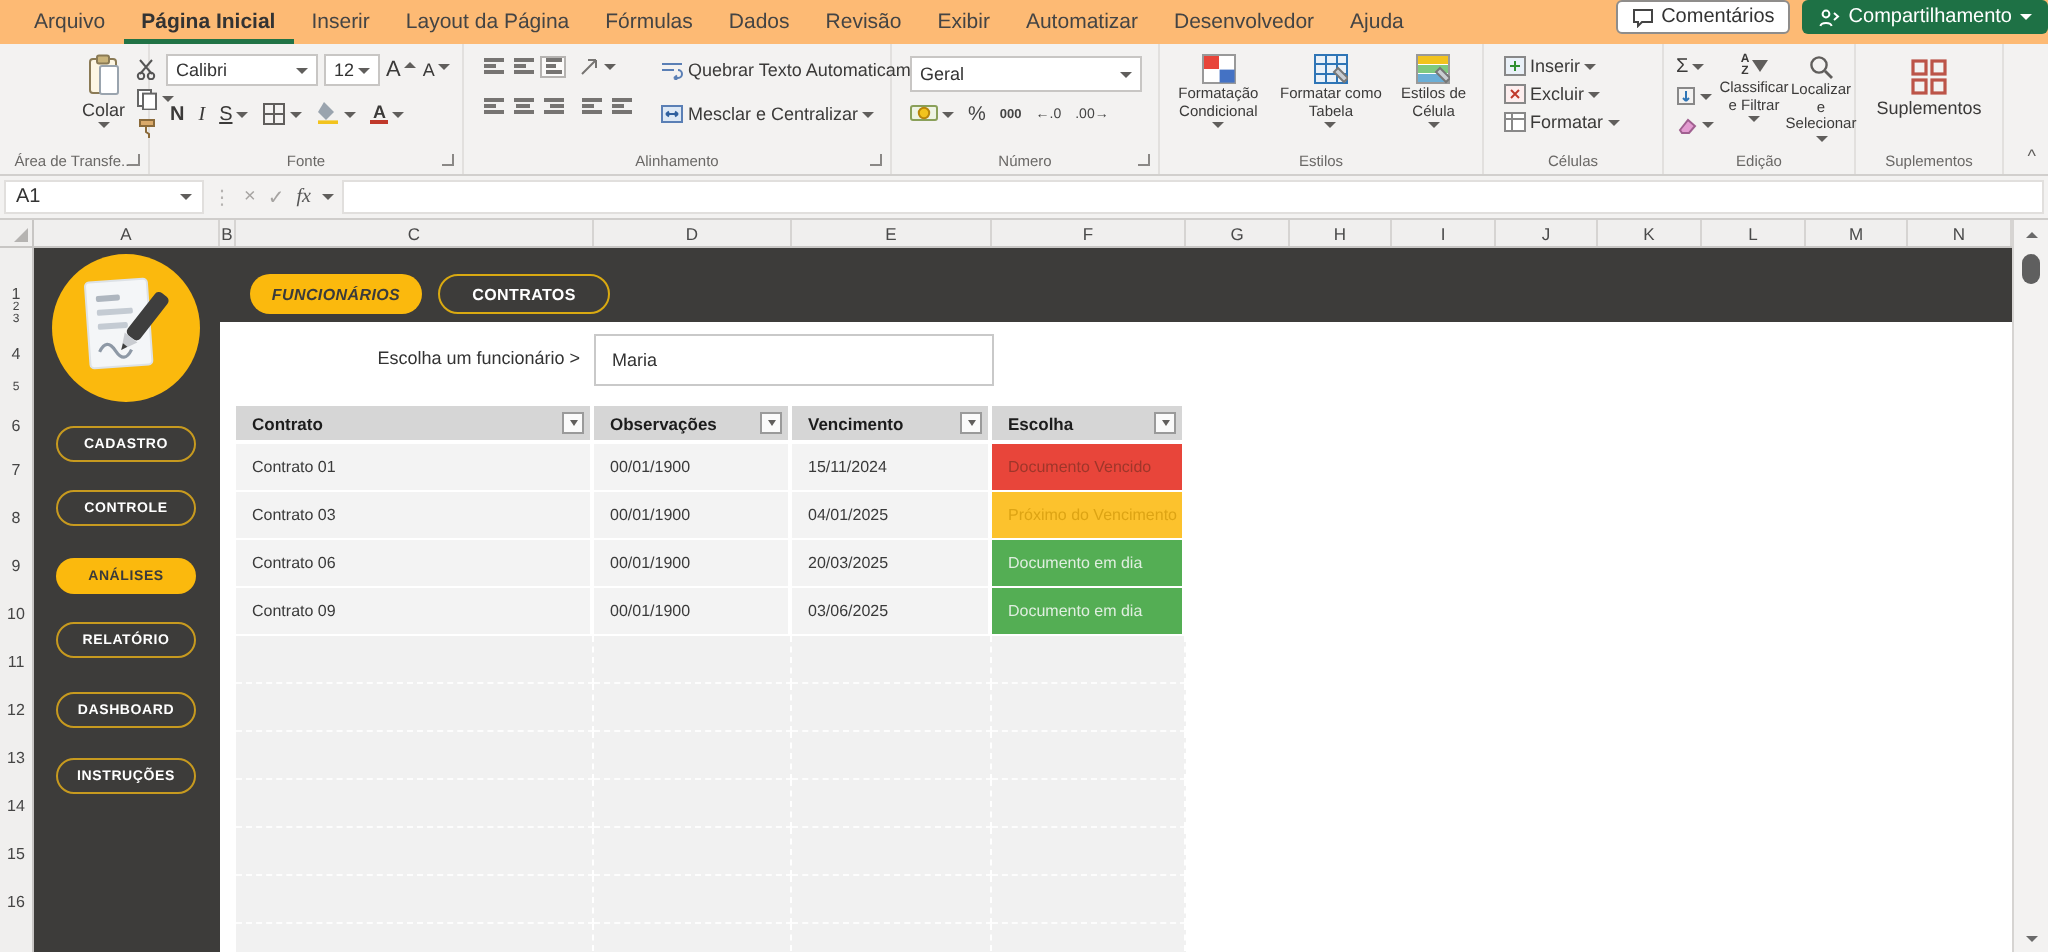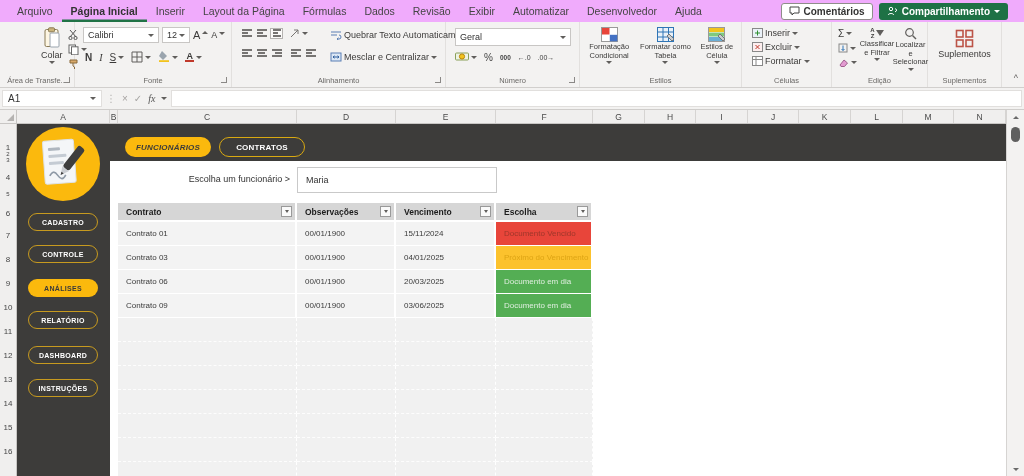--- a/index.html
+++ b/index.html
@@ -2,24 +2,24 @@
 <html style="--yellow: #FBB90D; --dark: #3D3C3A;"><head>
 <meta charset="utf-8">
 <style>
   *{margin:0;padding:0;box-sizing:border-box;font-family:"Liberation Sans",sans-serif;}
   html,body{width:1024px;height:476px;overflow:hidden;background:#fff;}
   body{position:relative;font-size:10px;color:#3b3a39;}
   .tri{width:0;height:0;border-left:3px solid transparent;border-right:3px solid transparent;border-top:3.5px solid #605e5c;display:inline-block;}
   .triu{width:0;height:0;border-left:3px solid transparent;border-right:3px solid transparent;border-bottom:3.5px solid #605e5c;display:inline-block;}
 
   
-  .menubar{position:absolute;left:0;top:0;width:1024px;height:22px;background:#f0abfc;display:flex;align-items:stretch;padding-left:8px;}
+  .menubar{position:absolute;left:0;top:0;width:1024px;height:22px;background:#fdba74;display:flex;align-items:stretch;padding-left:8px;}
   .mtab{padding:0 9px;display:flex;align-items:center;font-size:10.5px;color:#444;white-space:nowrap;}
   .mtab.active{font-weight:bold;color:#333;box-shadow:inset 0 -2.5px 0 #217346;}
-  .mright{margin-left:auto;display:flex;align-items:center;gap:6px;padding-right:16px;font-weight:bold;}
+  .mright{margin-left:auto;display:flex;gap:6px;padding-right:0;}
   .cbtn{height:17px;border:1px solid #8f8d8b;background:#fff;border-radius:3px;display:flex;align-items:center;gap:4px;padding:0 7px;font-size:10px;color:#333;}
   .sharebtn{height:17px;background:#1e7145;color:#fff;border-radius:3px;display:flex;align-items:center;gap:4px;padding:0 8px;font-size:10px;}
   .sharebtn .tri{border-top-color:#fff;}
 
   
   .ribbon{position:absolute;left:0;top:22px;width:1024px;height:66px;background:#f3f2f1;border-bottom:1px solid #d1cfcd;}
   .rg{position:absolute;top:0;height:65px;border-right:1px solid #e2e0de;}
   .glabel{position:absolute;bottom:2px;left:0;right:0;text-align:center;font-size:7.5px;color:#6a6866;white-space:nowrap;overflow:hidden;}
   .launcher{position:absolute;bottom:4px;right:4px;width:6px;height:6px;border-right:1.2px solid #8a8886;border-bottom:1.2px solid #8a8886;}
   .rbtn{display:flex;align-items:center;gap:2px;font-size:9px;color:#3b3a39;white-space:nowrap;}

